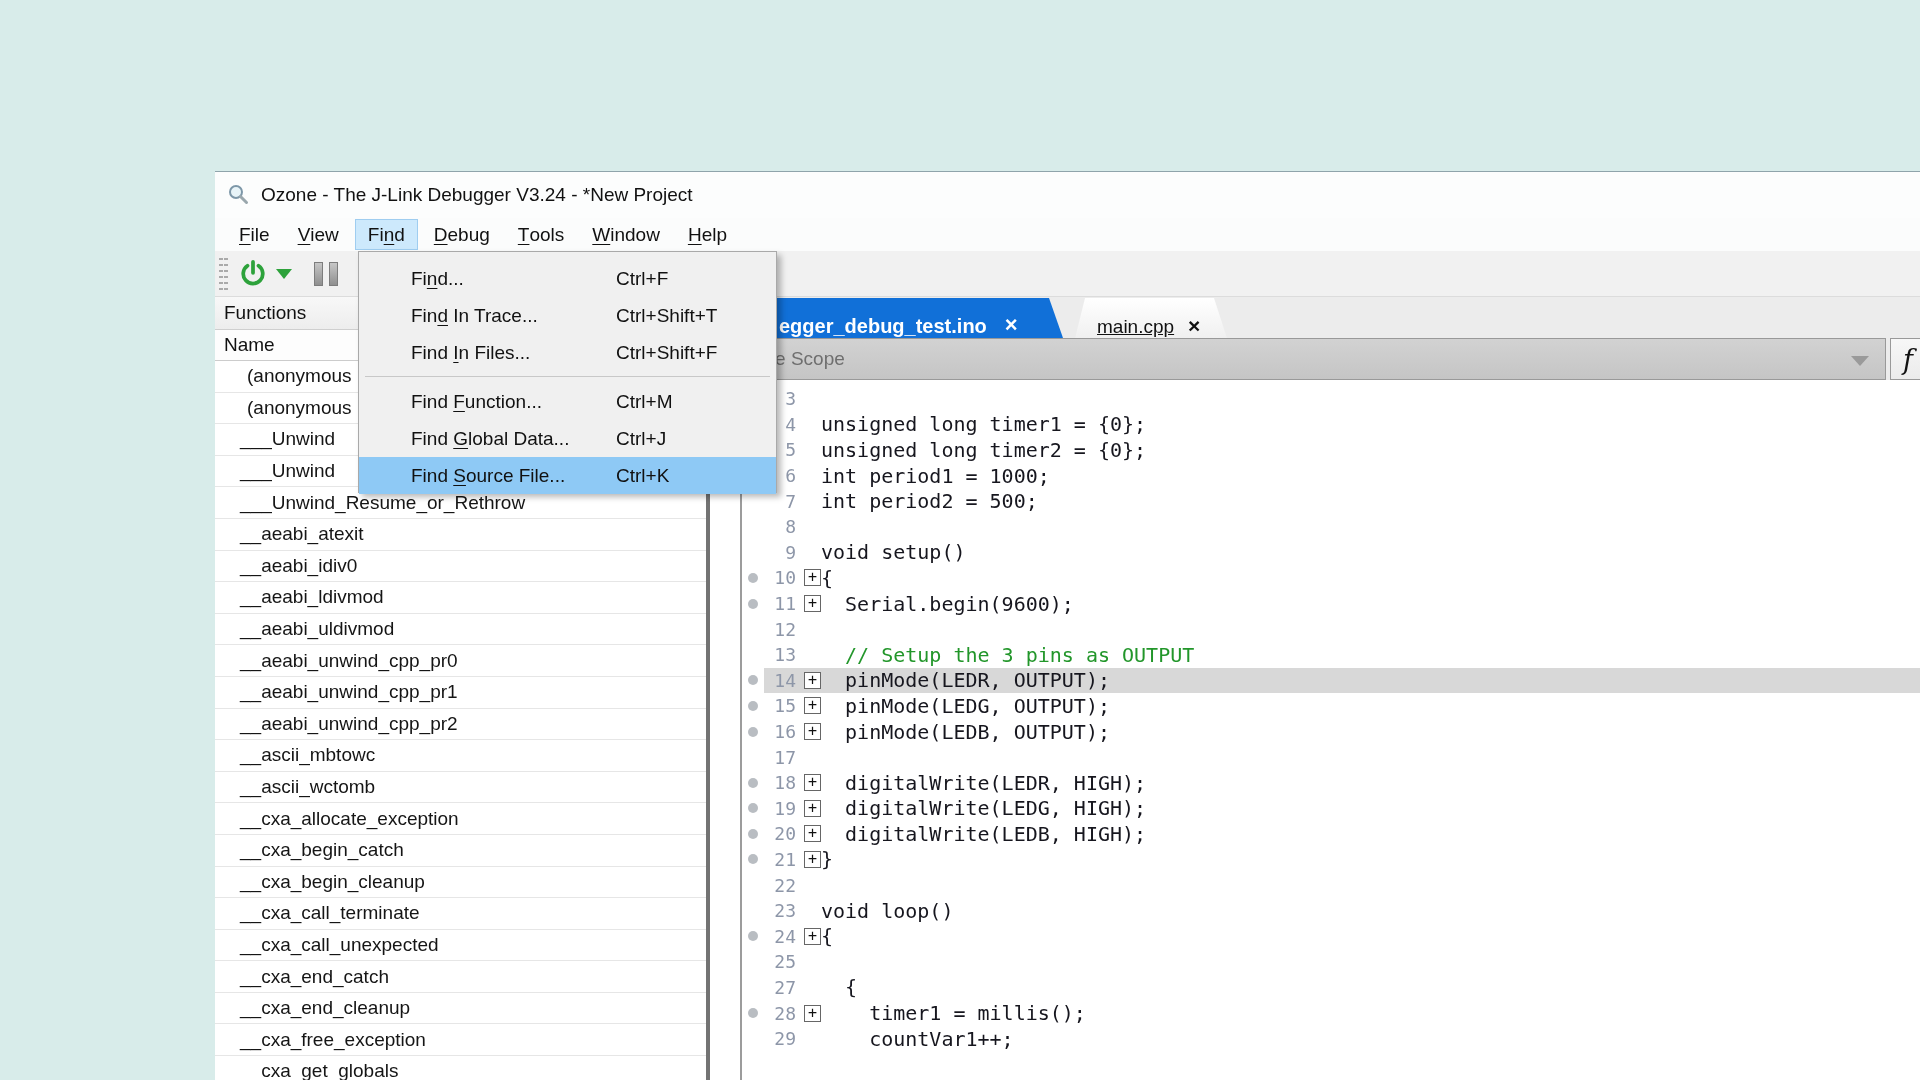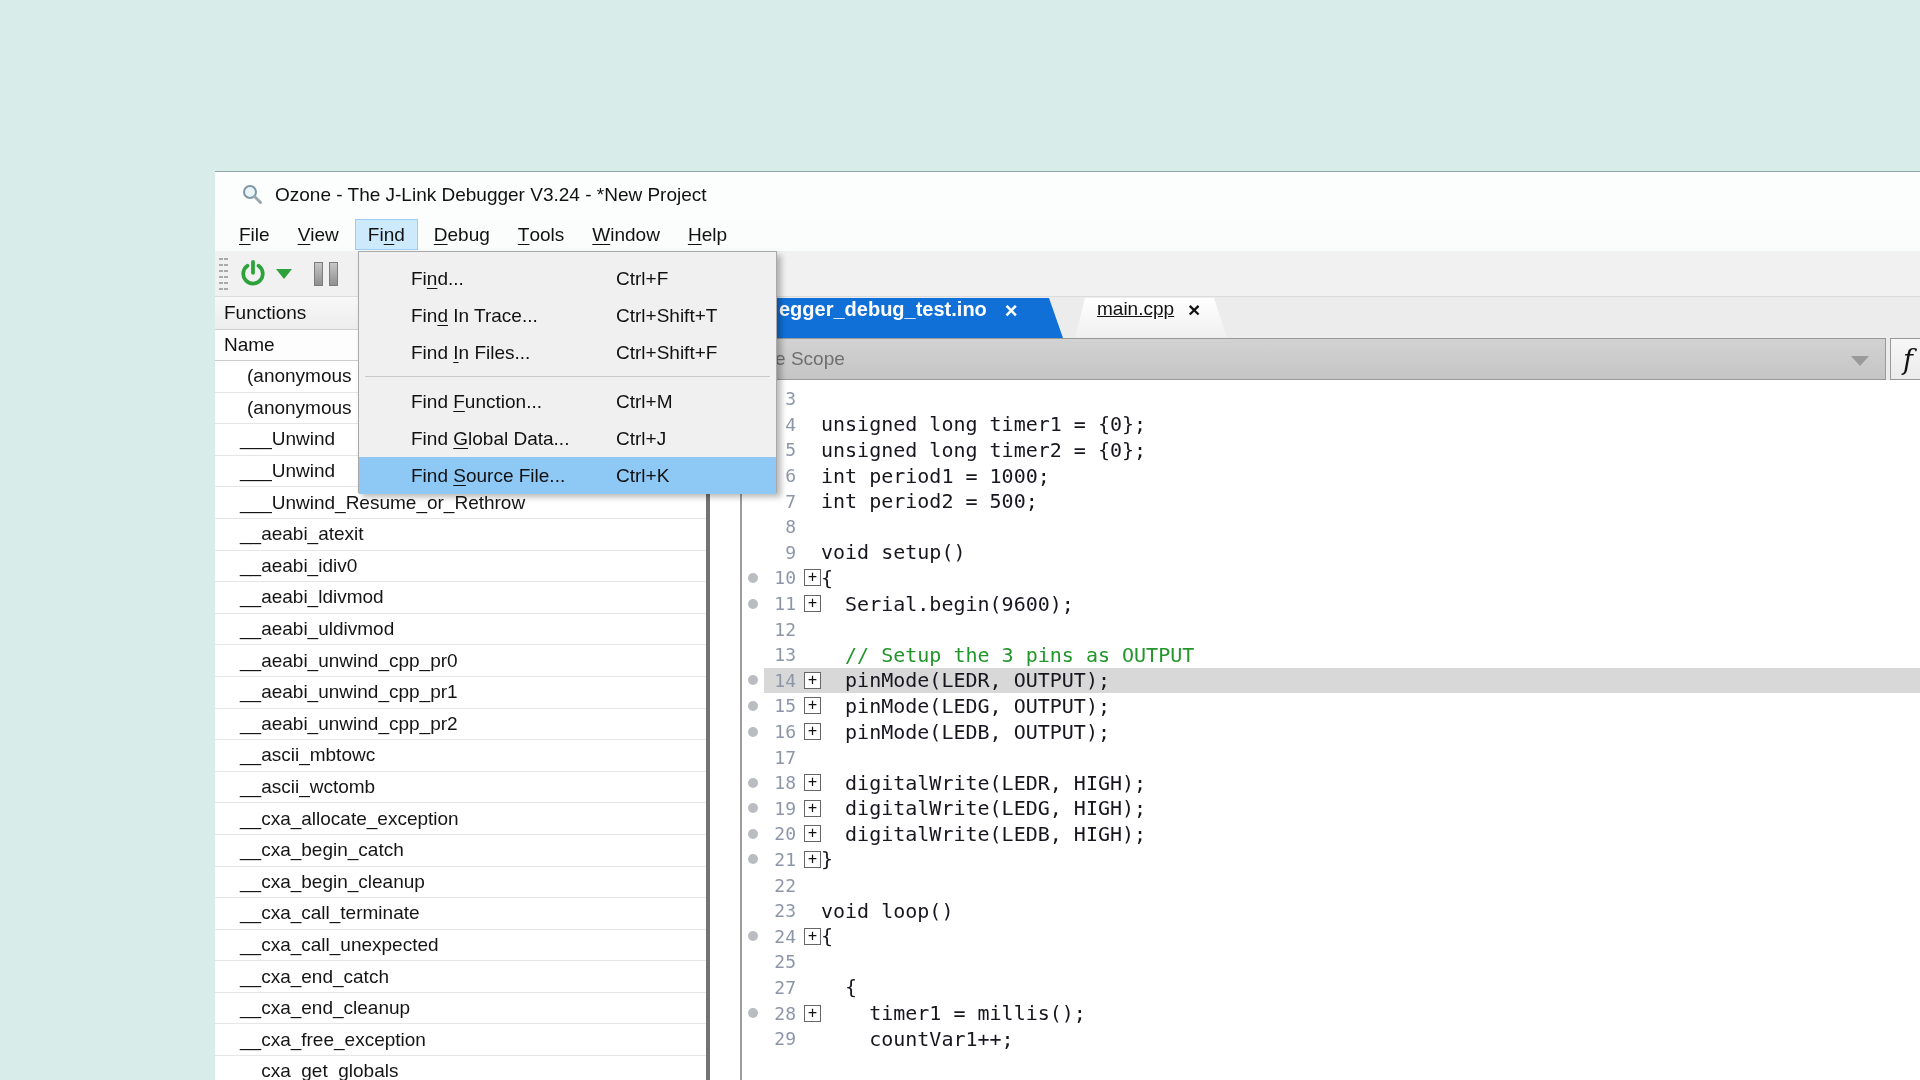--- a/index.html
+++ b/index.html
@@ -4,21 +4,21 @@
 <style>
   * { margin:0; padding:0; box-sizing:border-box; }
   html,body { width:1920px; height:1080px; overflow:hidden; }
   body { background:#d8ecea; font-family:"Liberation Sans", sans-serif; }
   #canvas { position:relative; width:1920px; height:1080px; overflow:hidden; }
 
   
   #win { position:absolute; left:215px; top:171px; width:1705px; height:909px;
          background:#ffffff; border-left:1px solid #8fa4ab; border-top:1px solid #8fa4ab; }
   #titlebar { position:absolute; left:215px; top:172px; width:1705px; height:46px;
-              background:#fcfdfd; display:flex; align-items:center; padding-left:26px; }
+              background:#fcfdfd; display:flex; align-items:center; padding-left:12px; }
   #title-text { font-size:19px; color:#111; margin-left:10px; }
 
   #menubar { position:absolute; left:215px; top:218px; width:1705px; height:33px;
              background:#fbfcfc; display:flex; align-items:stretch; padding-left:10px; }
   .mb-item { display:flex; align-items:center; padding:0 12px; margin:1px 2px; font-size:19px; color:#111; }
   .mb-item.active { background:#cde9fc; border:1px solid #9fcdf0; }
   .mn { text-decoration:underline; text-underline-offset:3px; }
 
   #toolbar { position:absolute; left:215px; top:251px; width:1705px; height:46px;
              background:#f1f1f1; border-bottom:1px solid #dcdcdc; display:flex; align-items:center; }
@@ -40,21 +40,21 @@
                 display:flex; align-items:center; padding-left:9px; font-size:19px; color:#111; }
   #fn-list { position:absolute; left:215px; top:361px; width:495px; height:719px;
              background:#ffffff; border-right:4px solid #737373; overflow:hidden; }
   .frow { height:31.6px; border-bottom:1px solid #e6e6e6; display:flex; align-items:center;
           padding-left:25px; font-size:19px; color:#151515; white-space:nowrap; overflow:hidden; }
   .frow.indent { padding-left:32px; }
   #splitter { position:absolute; left:740px; top:297px; width:2px; height:783px; background:#9c9c9c; }
 
   
   #tabstrip { position:absolute; left:742px; top:297px; width:1178px; height:41px; background:#ececec; }
-  .tab { position:absolute; bottom:0; height:40px; display:flex; align-items:flex-start; }
+  .tab { position:absolute; bottom:0; height:40px; display:flex; align-items:flex-end; }
   #tab-active { left:3px; width:318px; background:#1170d8;
                 clip-path:polygon(0 0, calc(100% - 14px) 0, 100% 100%, 0 100%);
                 padding-left:34px; }
   #tab-active .tab-label { color:#fff; font-weight:bold; font-size:20px; }
   #tab-active .tab-x { color:#fff; font-weight:bold; font-size:22px; margin-left:18px; }
   #tab-inactive { left:333px; width:152px; background:linear-gradient(#ffffff,#f0f0f0);
                   clip-path:polygon(10px 0, calc(100% - 13px) 0, 100% 100%, 0 100%);
                   padding-left:22px; filter:drop-shadow(0 0 1px #808080); }
   #tab-inactive .tab-label { color:#111; font-size:19px;text-decoration:underline; }
   #tab-inactive .tab-x { color:#111; font-weight:bold; font-size:21px; margin-left:14px; }

